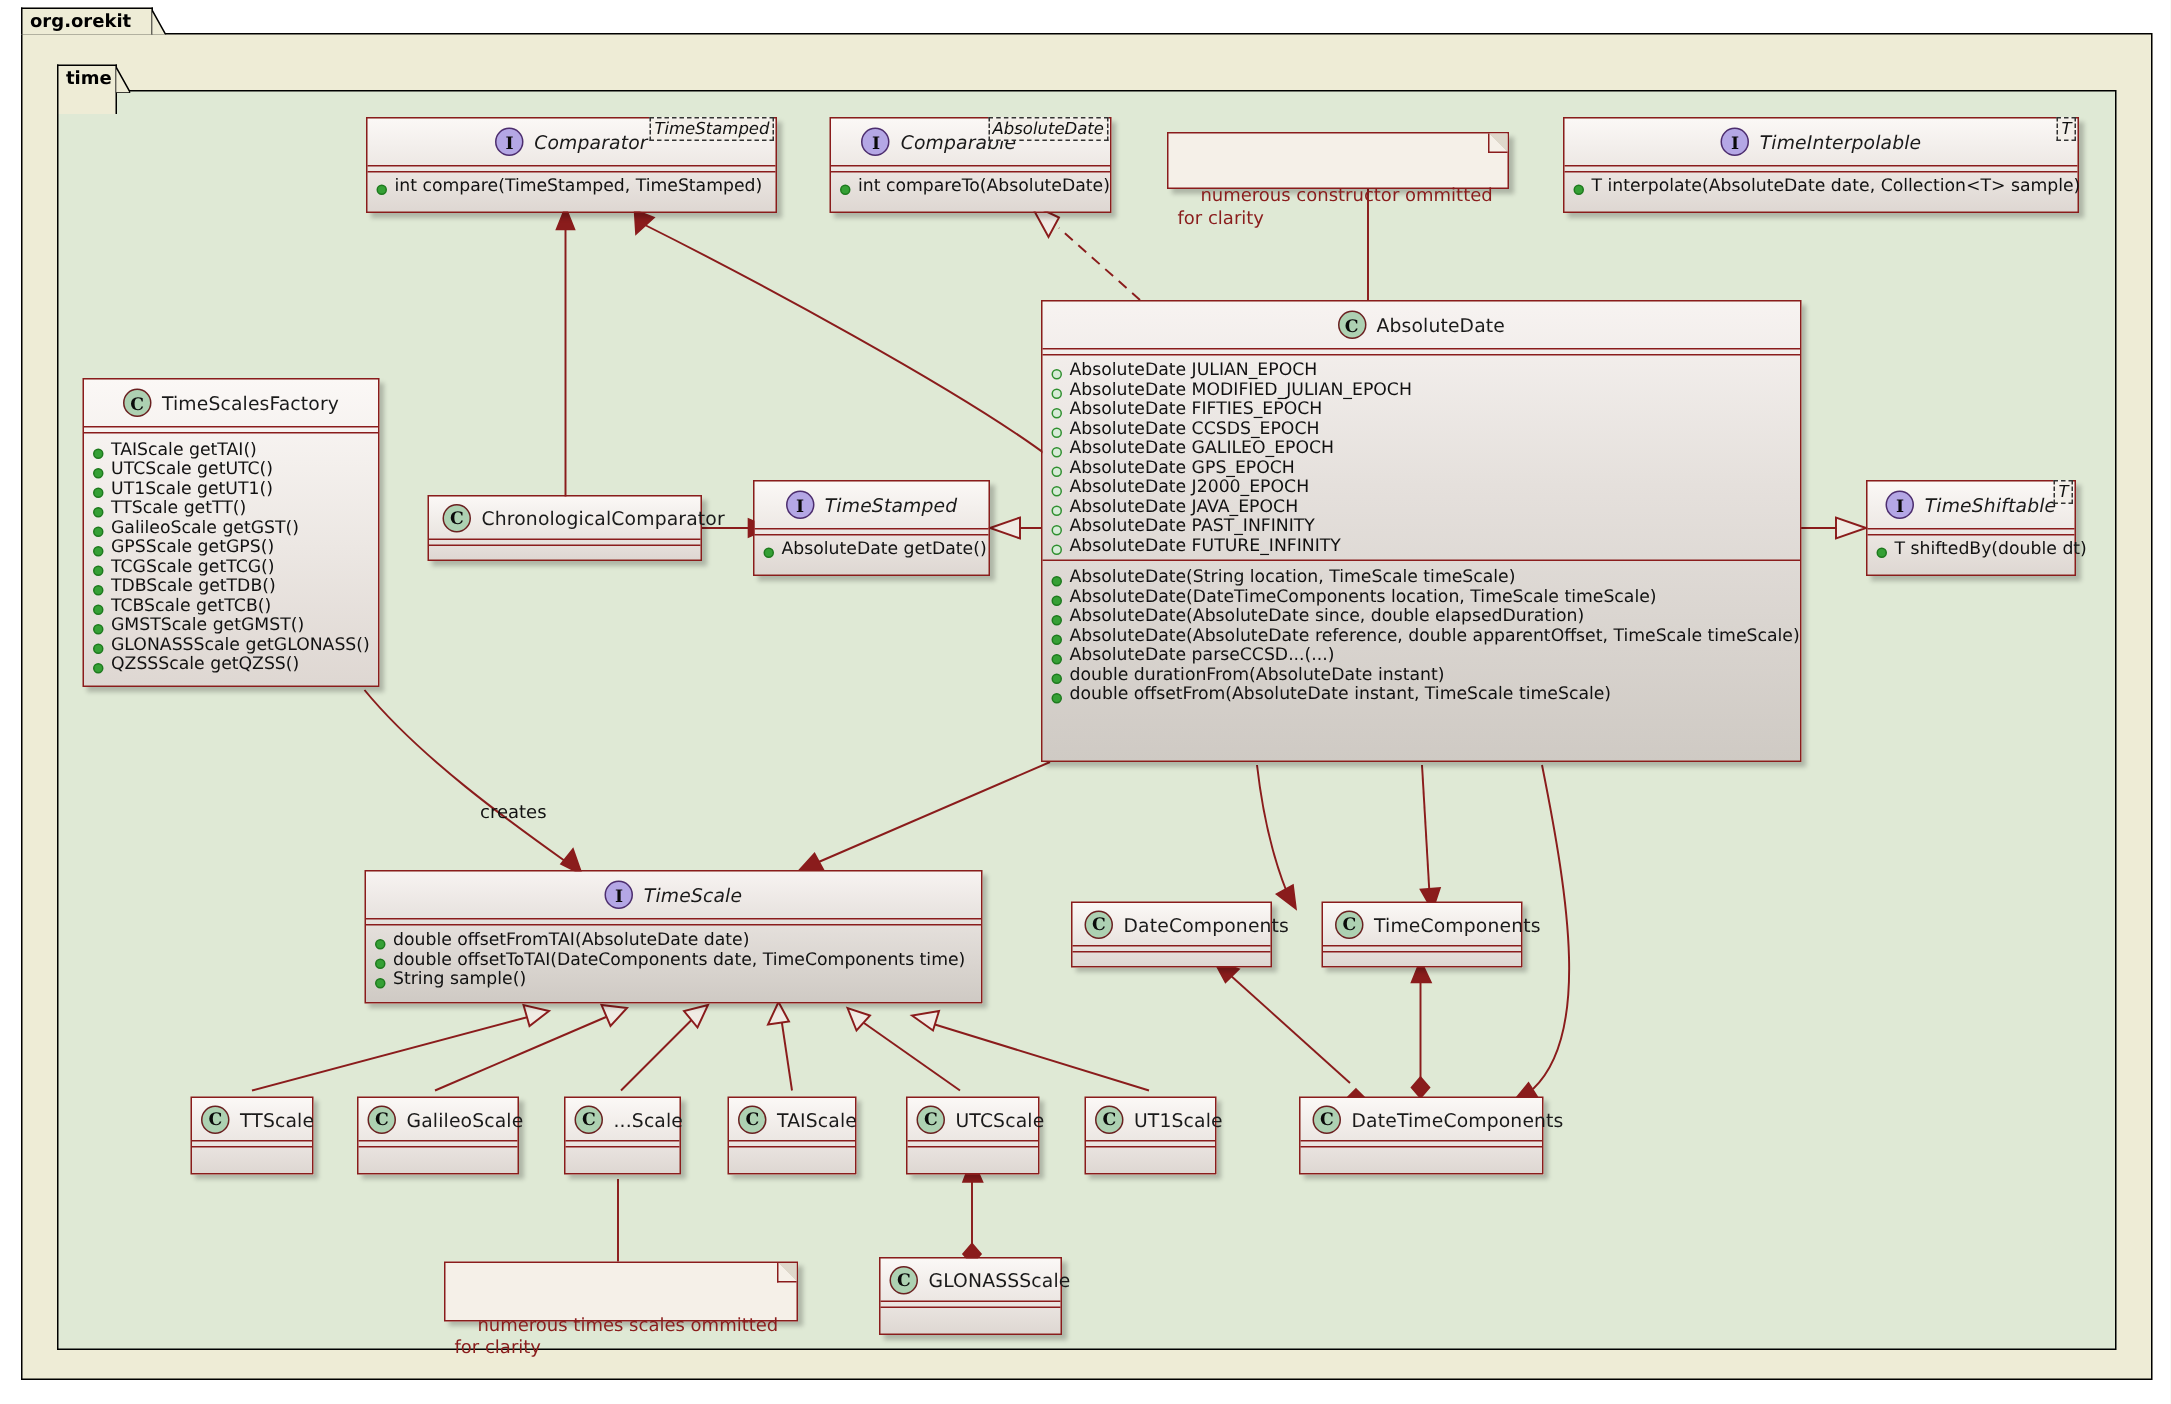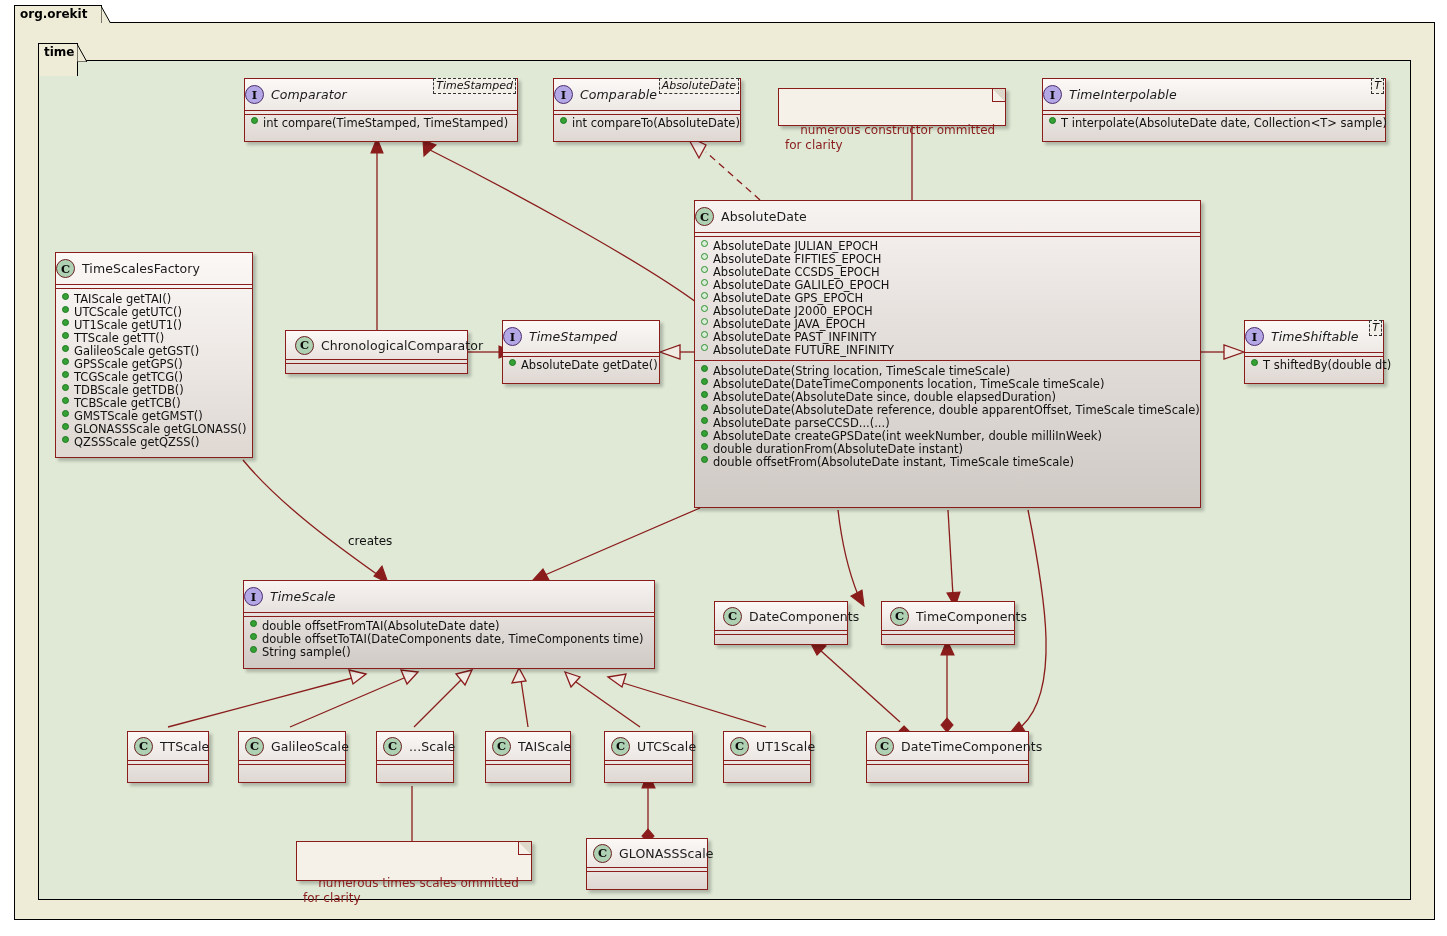--- a/index.html
+++ b/index.html
@@ -14,29 +14,29 @@
   .pkg-tab{position:absolute;box-sizing:border-box;border:1px solid #000;border-bottom:none;
            font-weight:bold;font-size:12px;color:#000;line-height:17px;padding:0 4px 0 5px;}
   .pkg-tab .slant{position:absolute;right:-10px;top:0;width:10px;height:100%;overflow:hidden;}
   .pkg-tab .slant svg{display:block;}
 
   
   .node{position:absolute;box-sizing:border-box;border:1px solid #8a1c1c;
         background:linear-gradient(to bottom,#fbf8f6 0%,#ece7e3 55%,#ded7d2 100%);
         box-shadow:3px 3px 3px rgba(0,0,0,0.22);}
   .node.big{background:linear-gradient(to bottom,#f7f3f1 0%,#e5e0dc 40%,#cfcac4 100%);}
-  .node .hdr{position:relative;height:31px;display:flex;align-items:center;
+  .node .hdr{position:relative;height:31px;display:flex;align-items:center;justify-content:center;
              border-bottom:1px solid #8a1c1c;}
   .node .hdr.h2{height:29px;}
   .node .title{font-size:12.5px;color:#1a1a1a;letter-spacing:.1px;white-space:nowrap;}
   .node .title.italic{font-style:italic;}
   .node .sep{height:3px;border-bottom:1px solid #8a1c1c;}
   .node .cmp{padding:2px 0 3px 0;}
   .node .cmp.empty{height:7px;padding:0;}
-  .node .row{display:flex;align-items:flex-start;font-size:11.5px;color:#111;
+  .node .row{display:flex;align-items:flex-end;font-size:11.5px;color:#111;
              line-height:13px;padding:0 7px 0 6px;white-space:nowrap;}
   .node .row .bullet{width:7px;height:7px;border-radius:50%;flex:0 0 auto;margin-right:5px;
                      box-sizing:border-box;}
   .b-pub{background:#35a035;border:1px solid #1e7a1e;}
   .b-stat{background:#d8ecd8;border:1px solid #2f8f2f;}
 
   
   .ico{width:17px;height:17px;border-radius:50%;display:flex;align-items:center;justify-content:center;
        font-size:11.5px;font-weight:bold;font-family:"DejaVu Serif",serif;margin-right:7px;flex:0 0 auto;}
   .ico-c{background:#ADD1B2;border:1.4px solid #6a2020;color:#0b0b0b;}
@@ -54,21 +54,21 @@
   .note .fold{position:absolute;top:0;right:0;width:12px;height:12px;
         background:linear-gradient(to left bottom,#ded8cb 0 50%,transparent 50.2% 100%);
         border-left:1px solid #8a1c1c;border-bottom:1px solid #8a1c1c;}
 
   
   svg.links{position:absolute;left:0;top:0;width:1447px;height:936px;pointer-events:none;}
   .lnk{fill:none;stroke:#8a1c1c;stroke-width:1.3;}
   .lnk.dash{stroke-dasharray:7 5;}
   .fillw{fill:#f0ece4;stroke:#8a1c1c;stroke-width:1.3;}
   .filld{fill:#8a1c1c;stroke:#8a1c1c;stroke-width:1.1;}
-  .lbl{position:absolute;font-size:12px;color:#111;margin-left:28px;}
+  .lbl{position:absolute;font-size:12px;color:#111;}
 </style>
 </head>
 <body>
 
 <div id="canvas">
 
   <div class="pkg-tab" style="left:14px;top:5px;width:88px;height:18px;background:#eeecd6;z-index:5;">
     <span>org.orekit</span>
     <span class="slant">
       <svg width="10" height="18">
@@ -243,20 +243,24 @@
       </span>
     </div>
     <div class="sep"></div>
     <div class="cmp" style="padding-top:3px;">
       <div class="row">
           <span class="bullet b-stat"></span>
           <span>AbsoluteDate JULIAN_EPOCH</span>
         </div>
       <div class="row">
           <span class="bullet b-stat"></span>
+          <span>AbsoluteDate MODIFIED_JULIAN_EPOCH</span>
+        </div>
+      <div class="row">
+          <span class="bullet b-stat"></span>
           <span>AbsoluteDate FIFTIES_EPOCH</span>
         </div>
       <div class="row">
           <span class="bullet b-stat"></span>
           <span>AbsoluteDate CCSDS_EPOCH</span>
         </div>
       <div class="row">
           <span class="bullet b-stat"></span>
           <span>AbsoluteDate GALILEO_EPOCH</span>
         </div>
@@ -295,24 +299,20 @@
           <span class="bullet b-pub"></span>
           <span>AbsoluteDate(AbsoluteDate since, double elapsedDuration)</span>
         </div>
       <div class="row">
           <span class="bullet b-pub"></span>
           <span>AbsoluteDate(AbsoluteDate reference, double apparentOffset, TimeScale timeScale)</span>
         </div>
       <div class="row">
           <span class="bullet b-pub"></span>
           <span>AbsoluteDate parseCCSD...(...)</span>
-        </div>
-      <div class="row">
-          <span class="bullet b-pub"></span>
-          <span>AbsoluteDate createGPSDate(int weekNumber, double milliInWeek)</span>
         </div>
       <div class="row">
           <span class="bullet b-pub"></span>
           <span>double durationFrom(AbsoluteDate instant)</span>
         </div>
       <div class="row">
           <span class="bullet b-pub"></span>
           <span>double offsetFrom(AbsoluteDate instant, TimeScale timeScale)</span>
         </div>
     </div>

